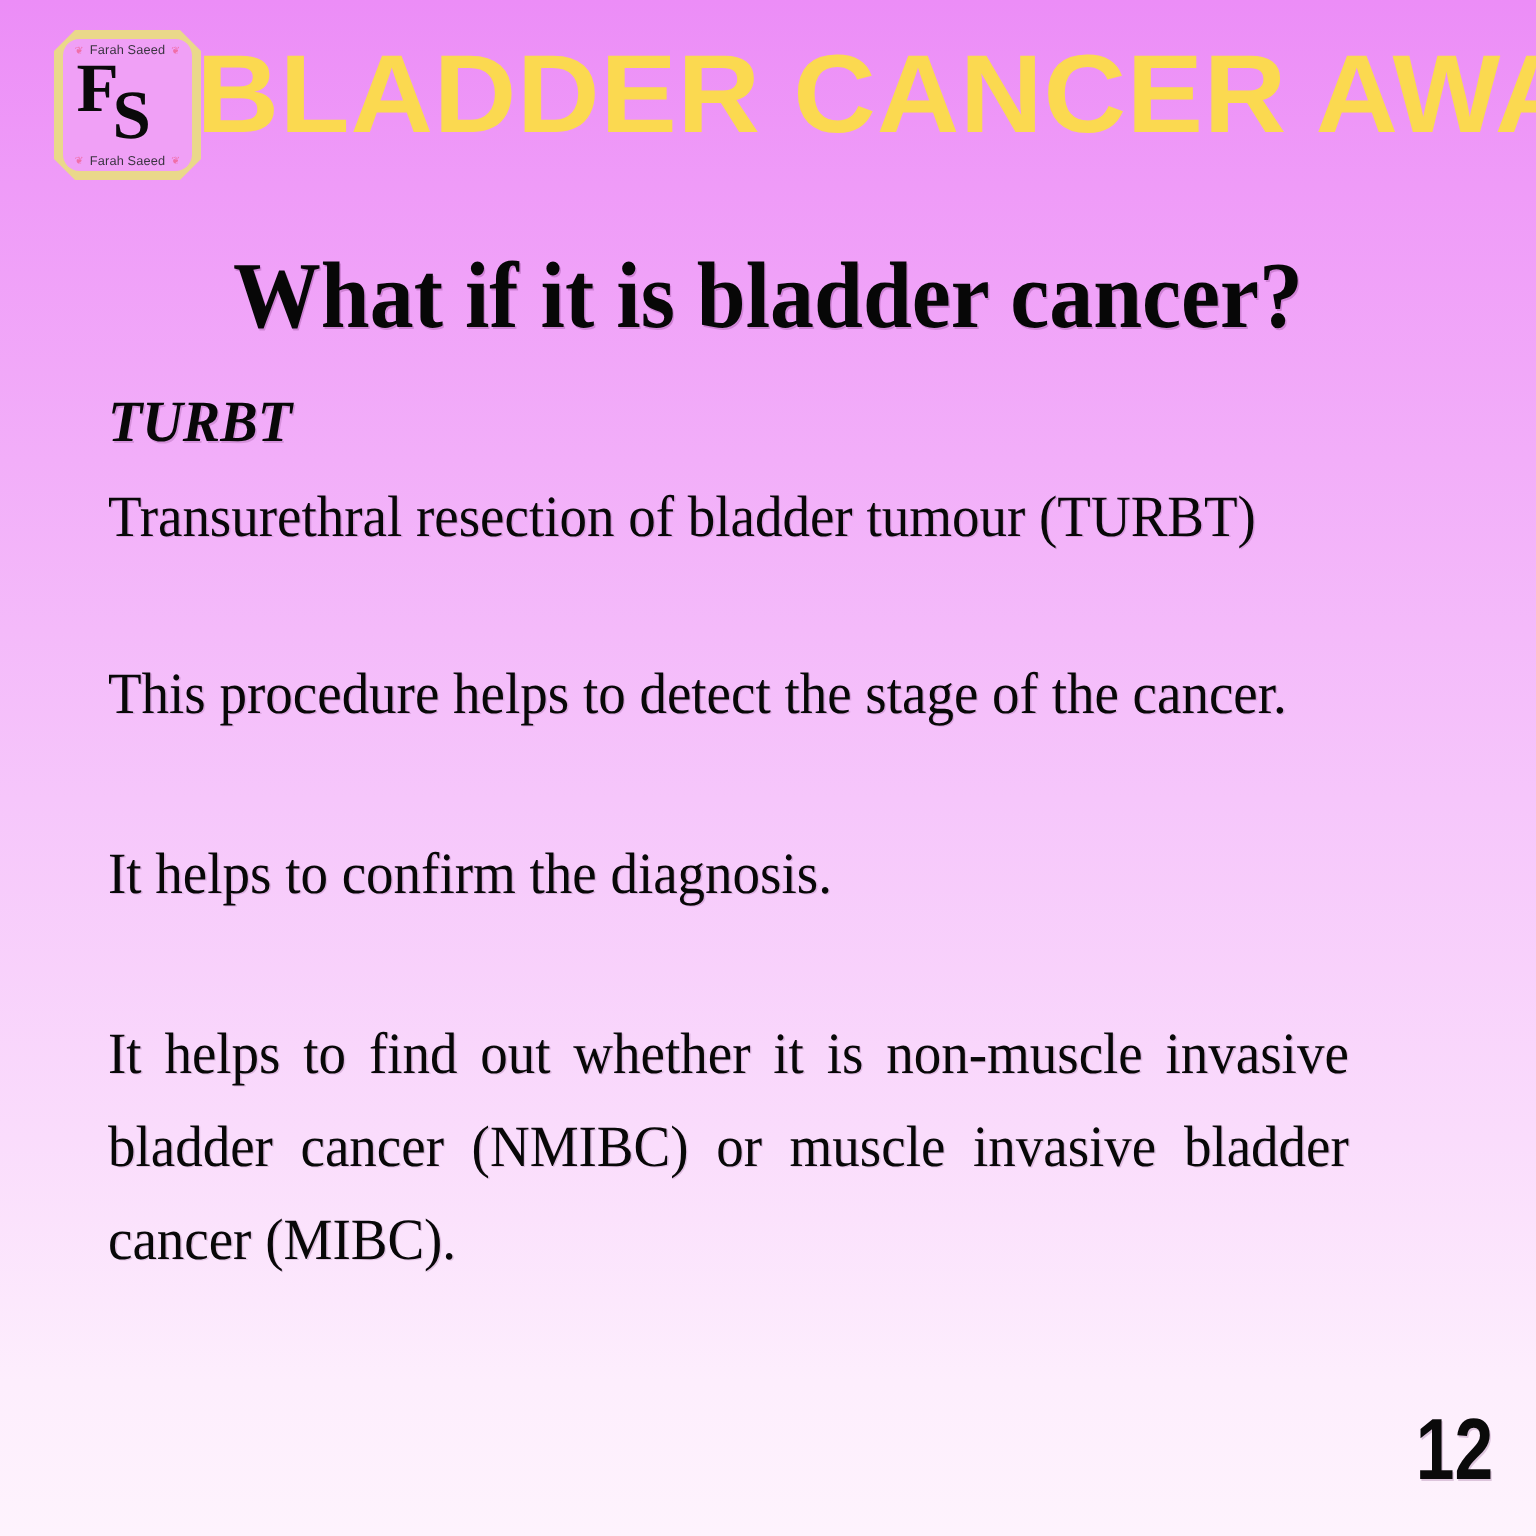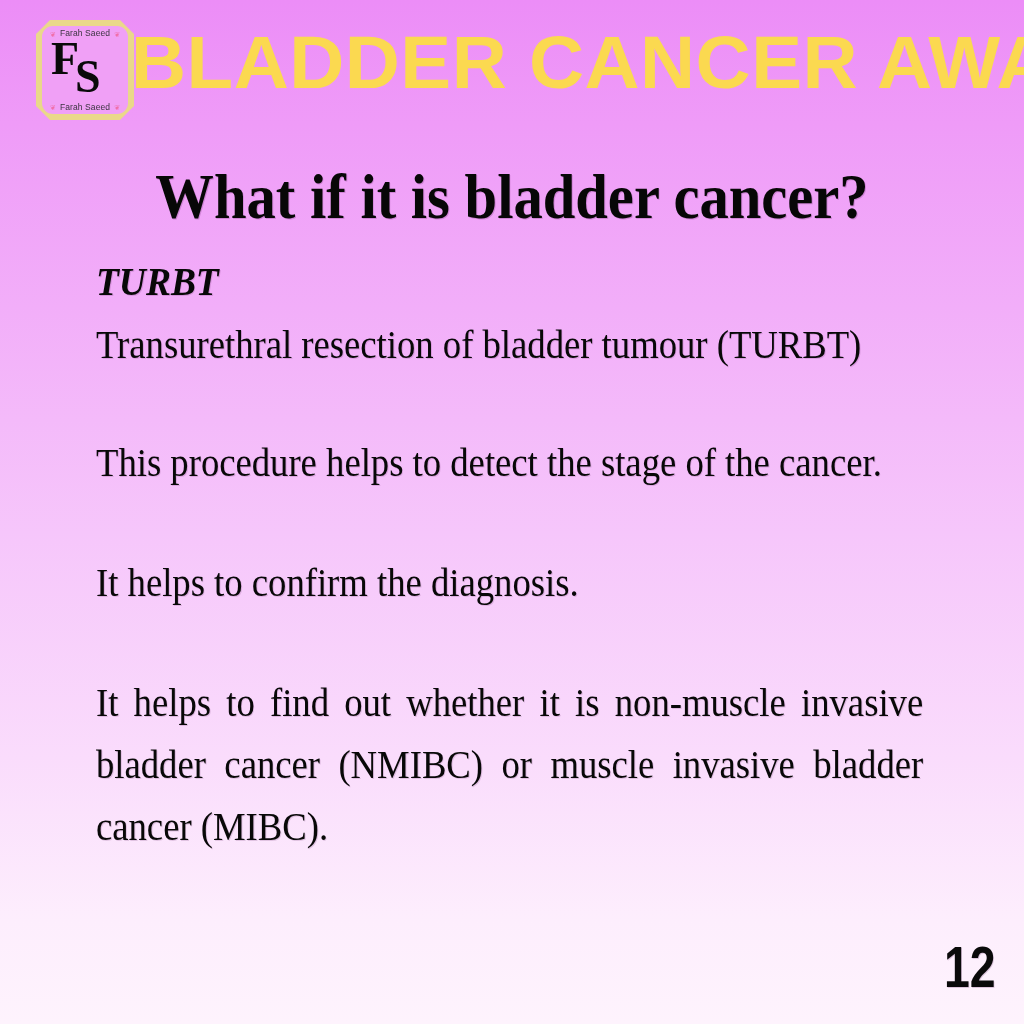--- a/index.html
+++ b/index.html
@@ -136,21 +136,20 @@
     transform: scaleX(0.93);
     text-shadow: 1px 1px 0 rgba(90,20,90,0.22);
   }
 
   
   .body-block {
     position: absolute;
     left: 72px;
     top: 258px;
     width: 880px;
-    margin-left: 24px;
   }
 
   .lead {
     font-family: "Liberation Serif", serif;
     font-weight: bold;
     font-style: italic;
     font-size: 39px;
     line-height: 48px;
     color: #080808;
     margin: 0 0 8px 0;

